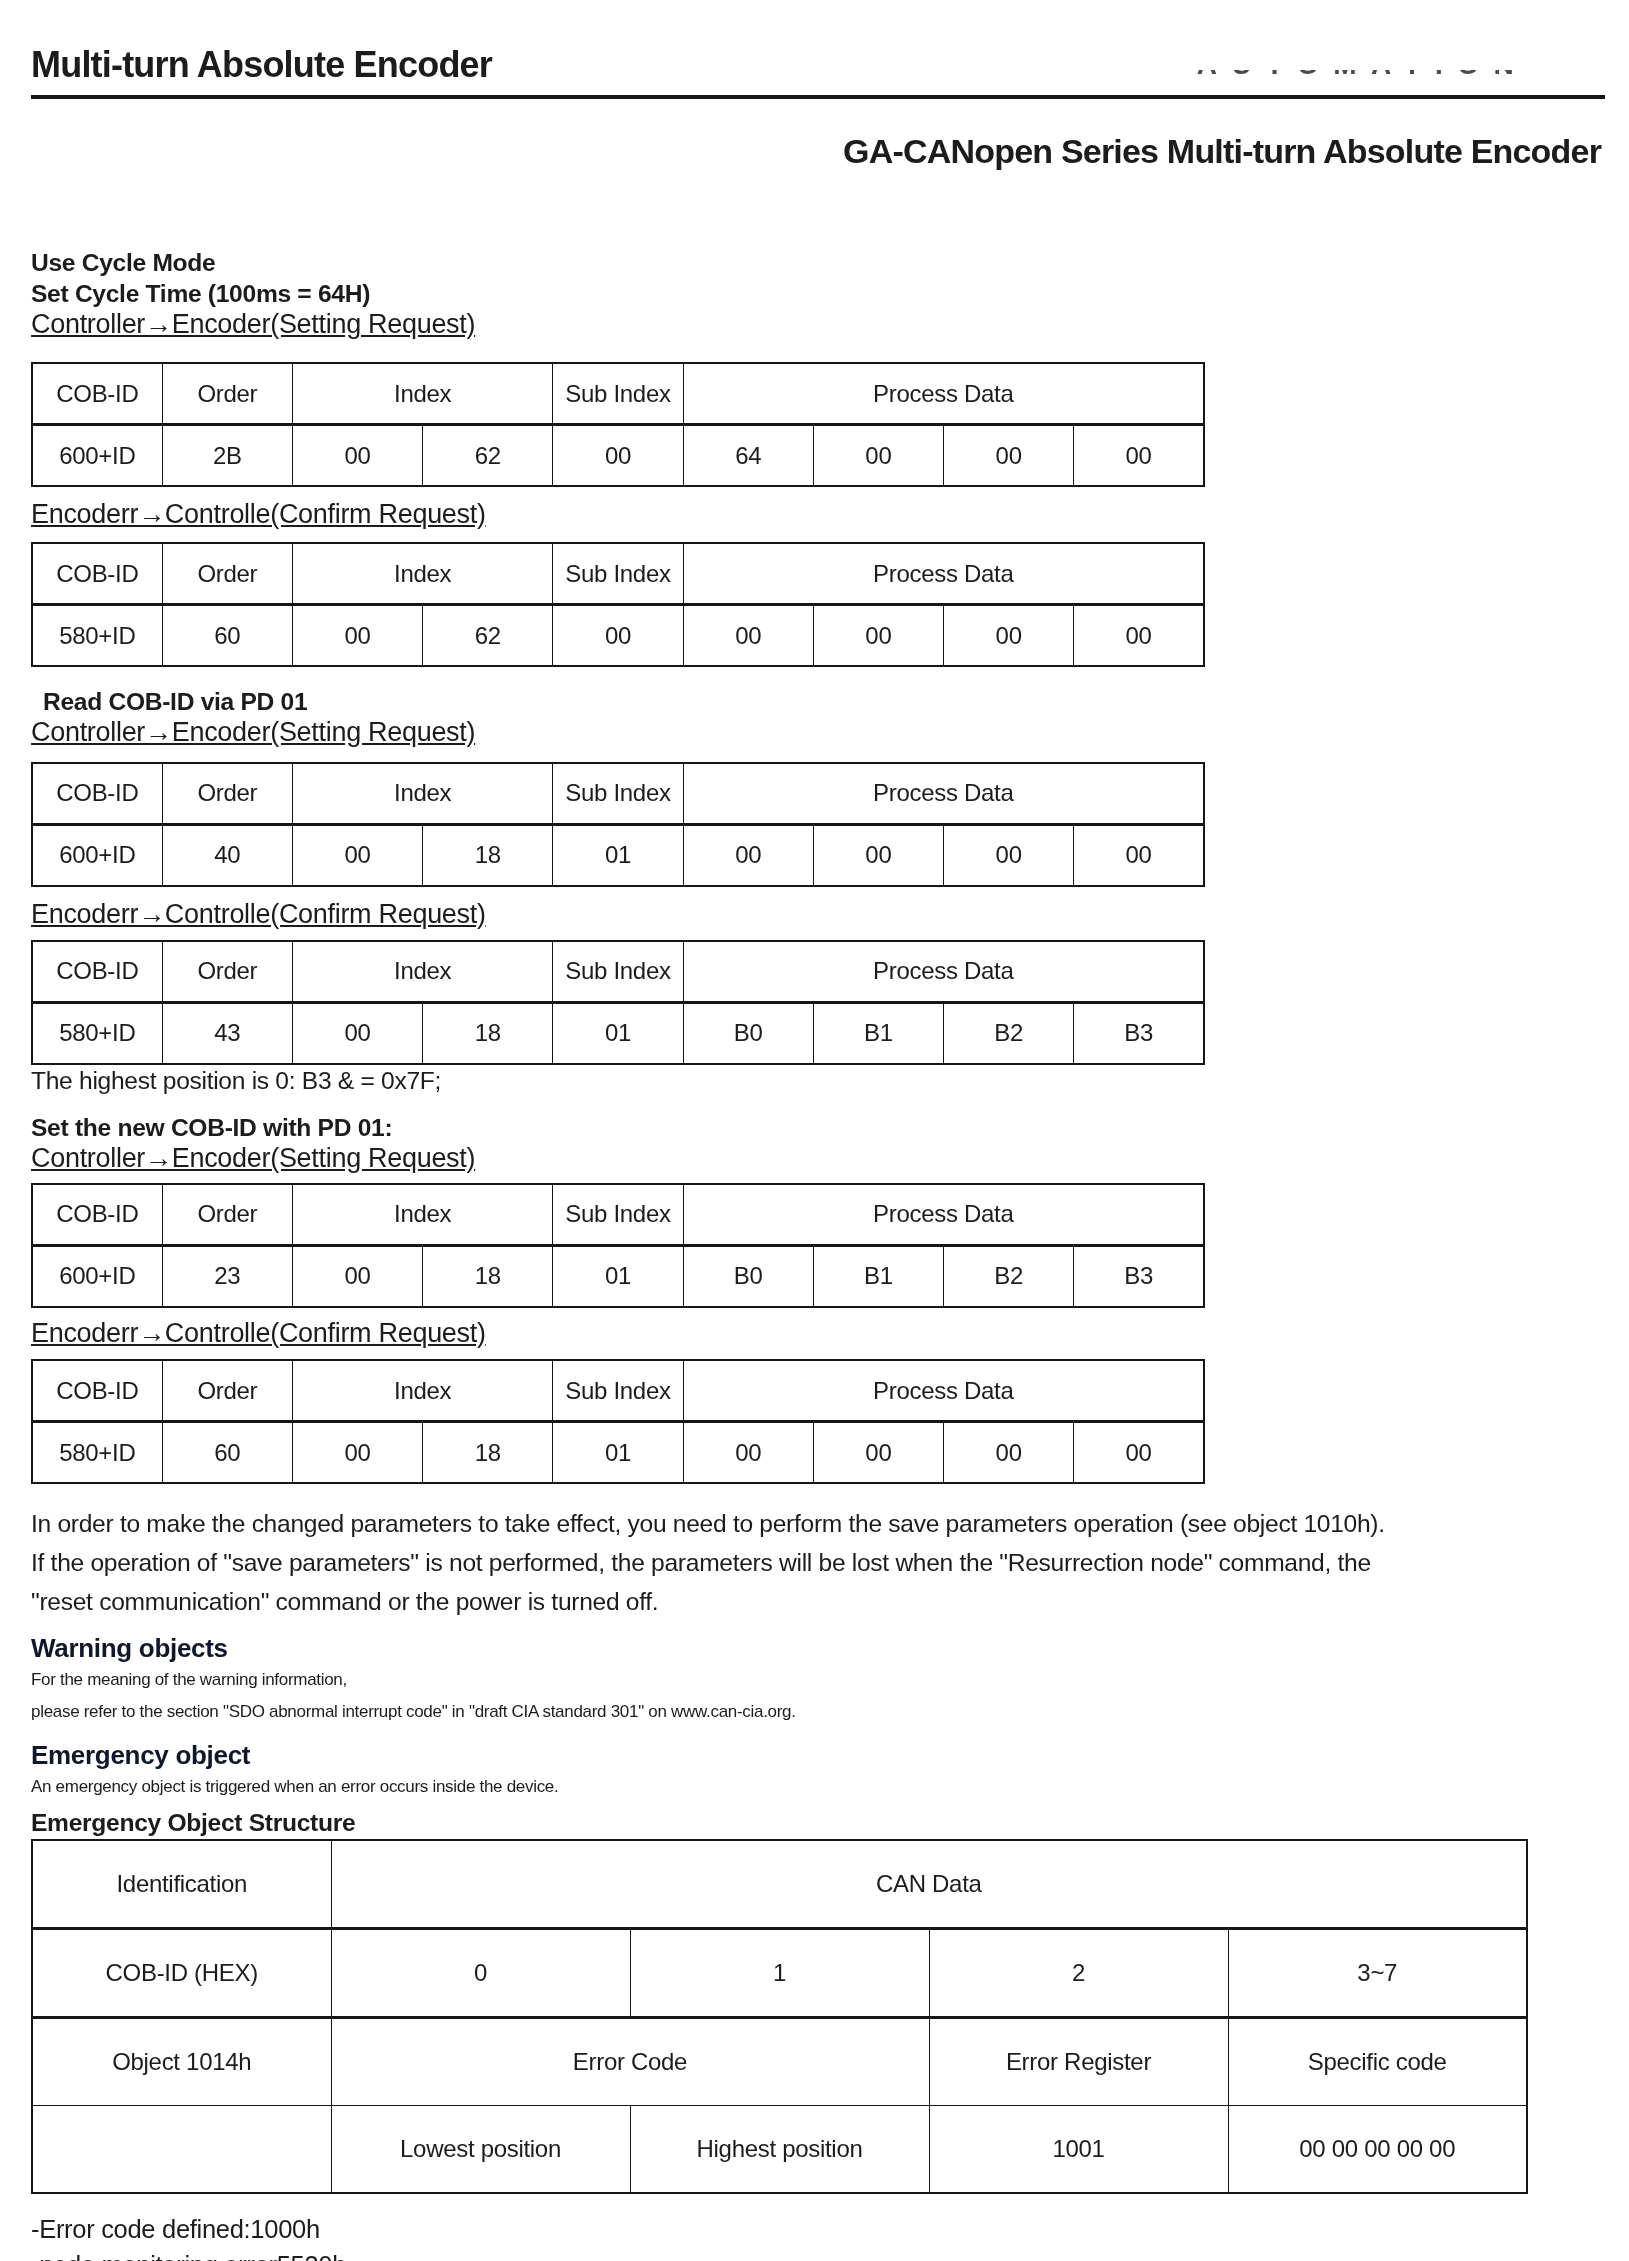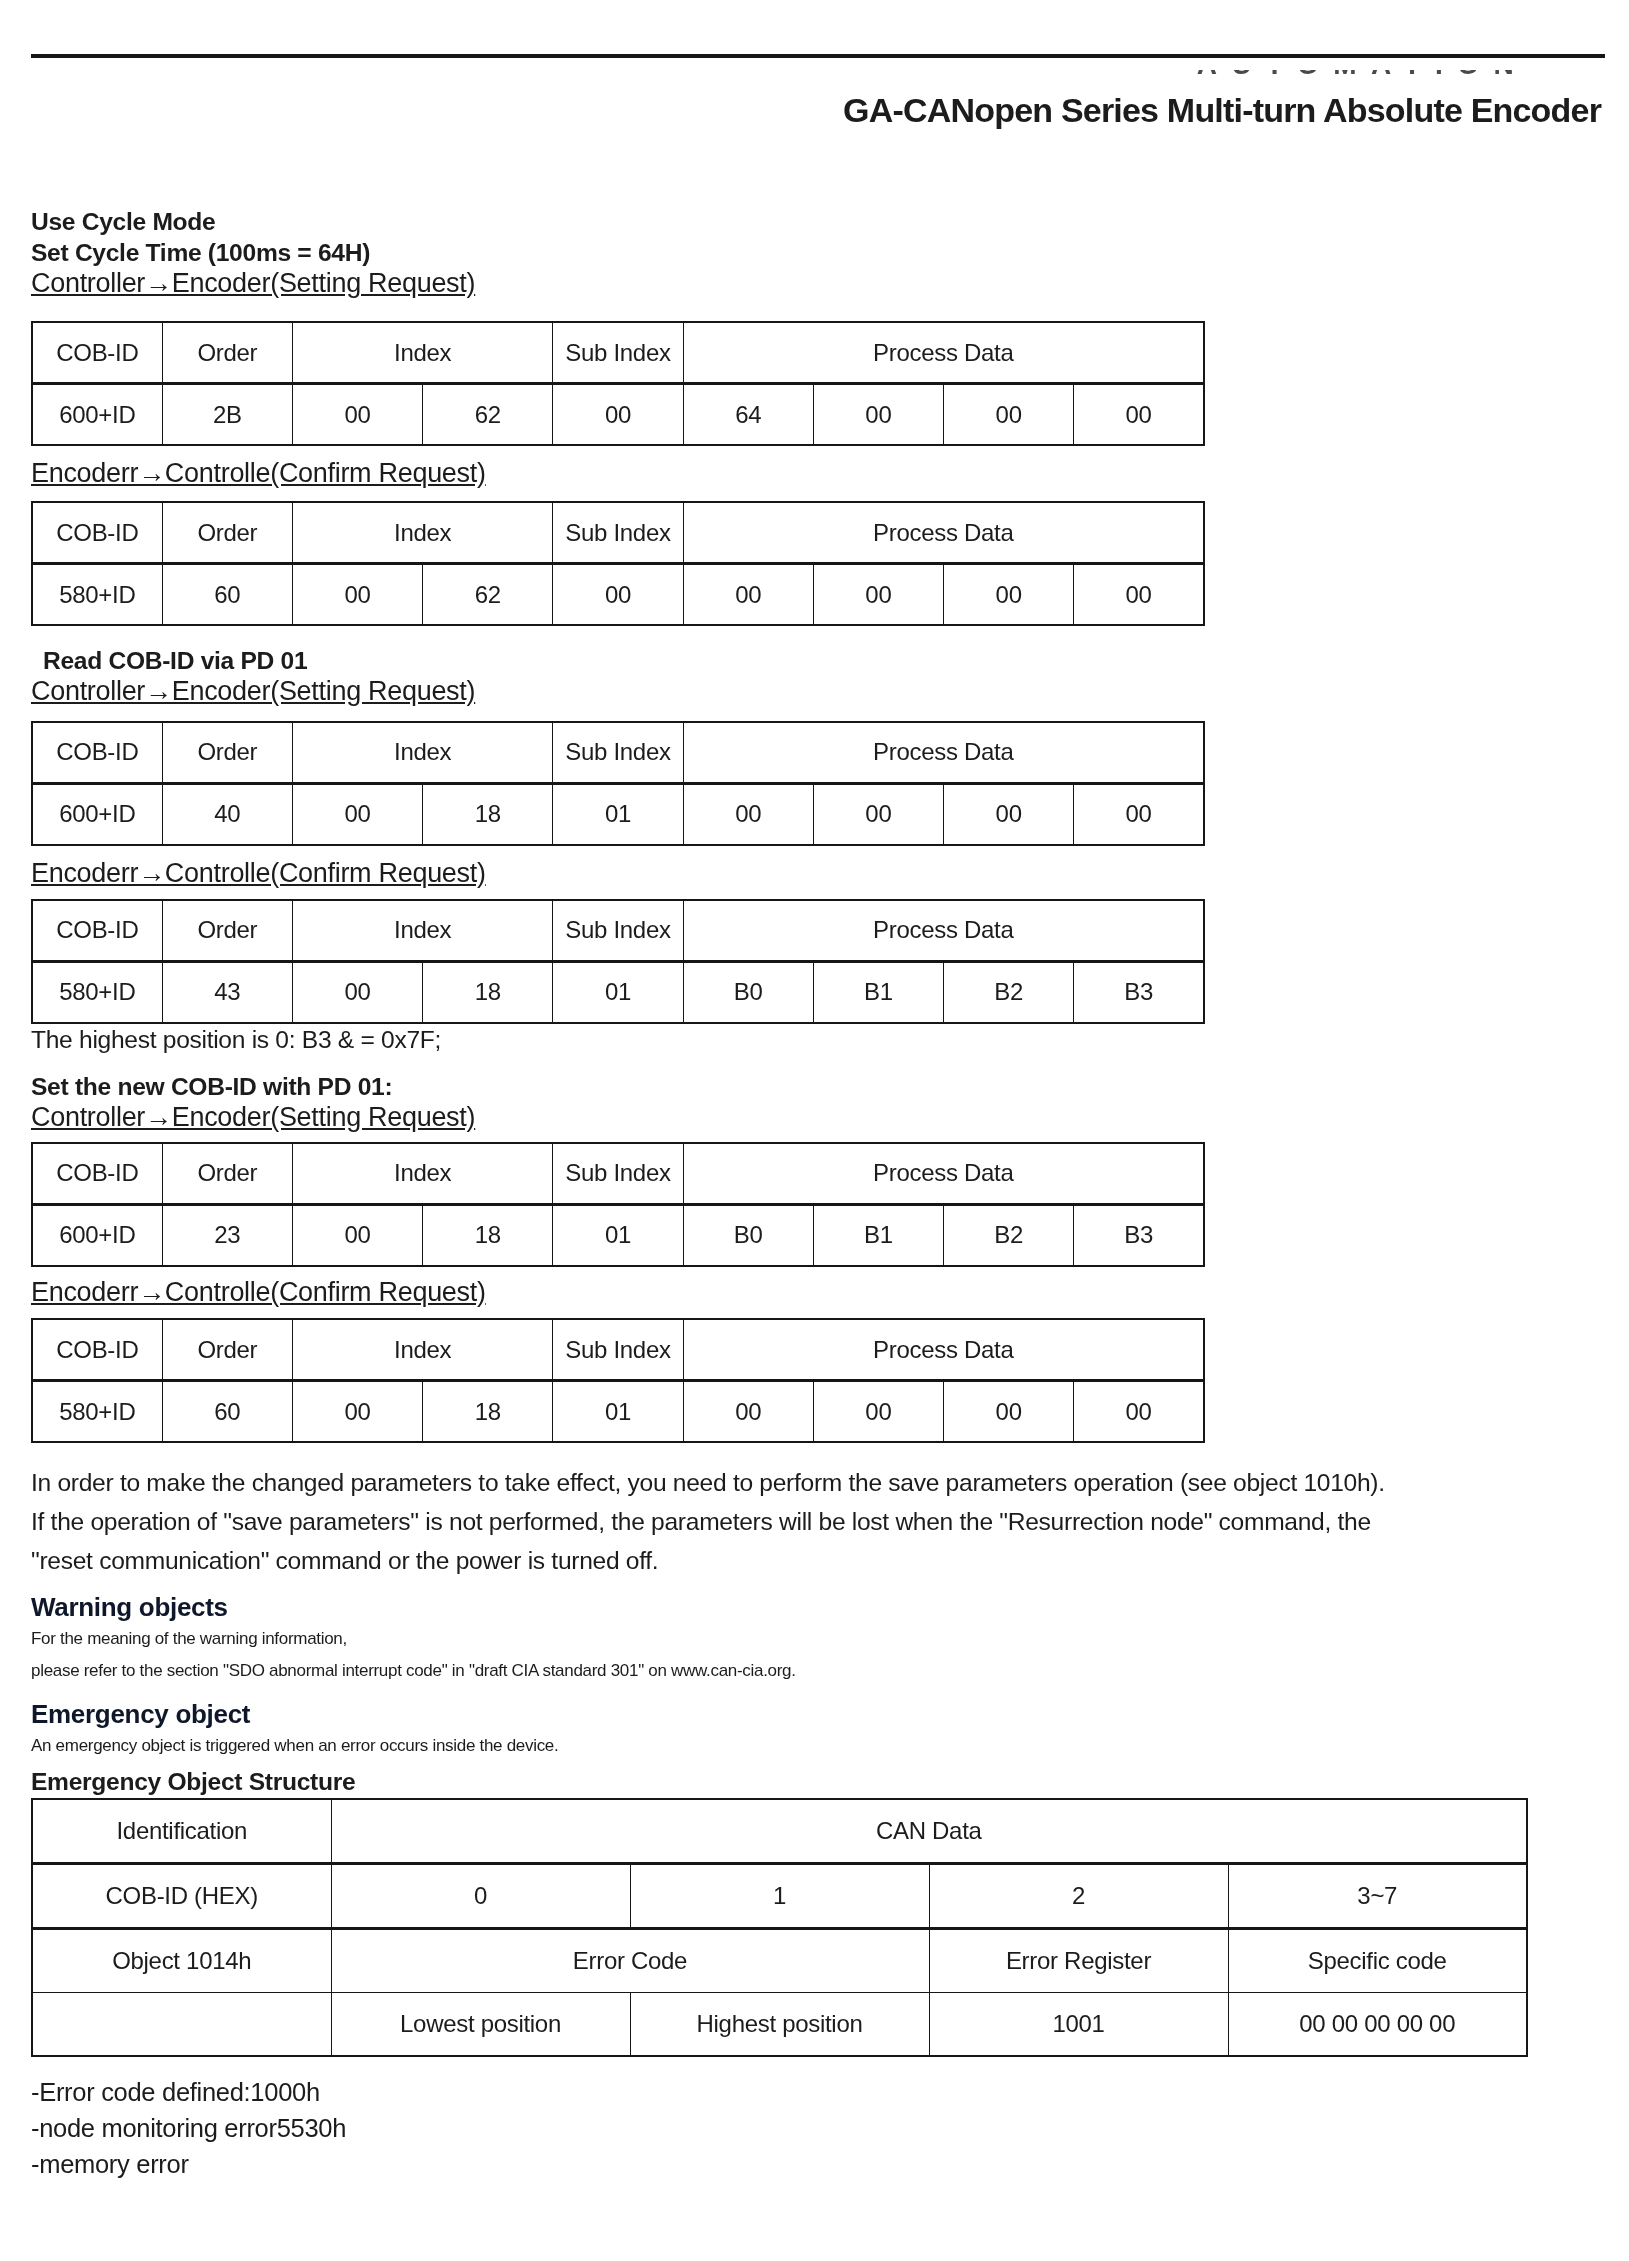--- a/index.html
+++ b/index.html
@@ -44,28 +44,29 @@
   #t2{margin-top:12px;}
   #t3{margin-top:13.6px;}
   #cap-enc2{margin-top:12px;}
   #t4{margin-top:10.2px;}
   #t5{margin-top:8.5px;}
   #cap-enc3{margin-top:10.2px;}
   #t6{margin-top:10.2px;}
   
   .em-table{width:1497px;border:2.5px solid #161616;margin-top:1.7px;}
   .em-table td{border:1.7px solid #161616;height:62px;text-align:center;
-    font-size:24px;padding:0;overflow:hidden;}
+    font-size:24px;padding:12px;overflow:hidden;}
   .em-table tr.r1 td,.em-table tr.r2 td{border-bottom:3.4px solid #161616;}
 </style>
 </head>
 <body>
 
 <div class="page">
 
+  <div class="title block">Multi-turn Absolute Encoder</div>
   <div class="watermark">
     <span>AUTOMATION</span>
   </div>
   <div class="rule"></div>
   <div class="doc-title block">GA-CANopen Series Multi-turn Absolute Encoder</div>
 
   <div class="h-bold block" id="use-heading">Use Cycle Mode</div>
   <div class="h-bold block">Set Cycle Time (100ms = 64H)</div>
   <div class="caption block">Controller→Encoder(Setting Request)</div>
 

